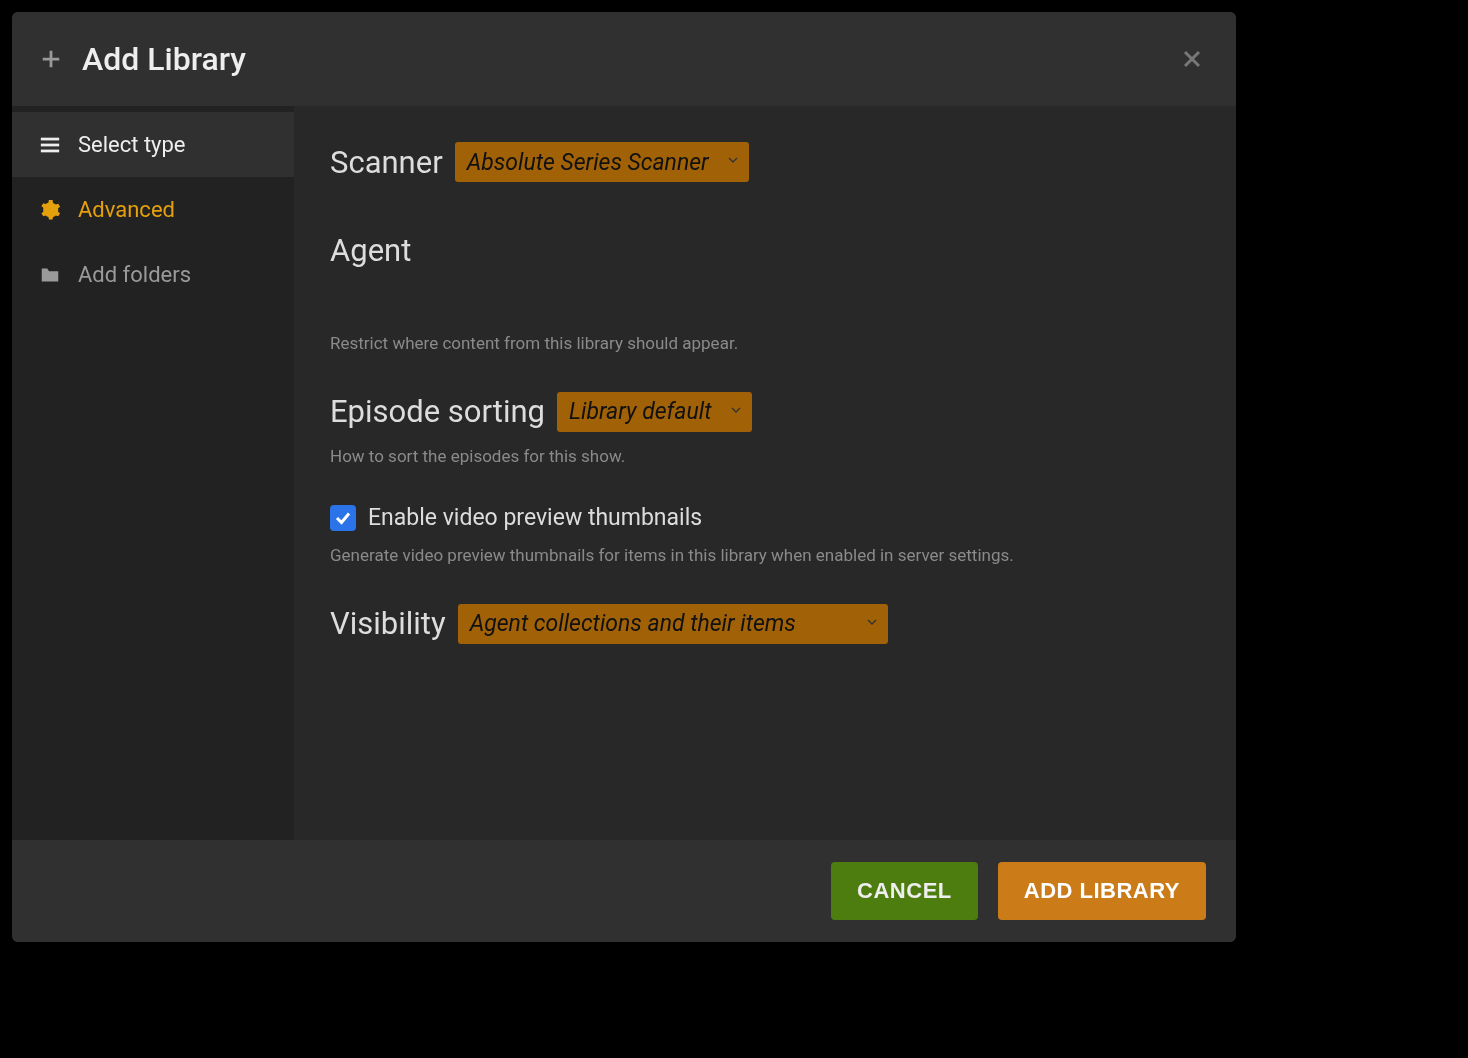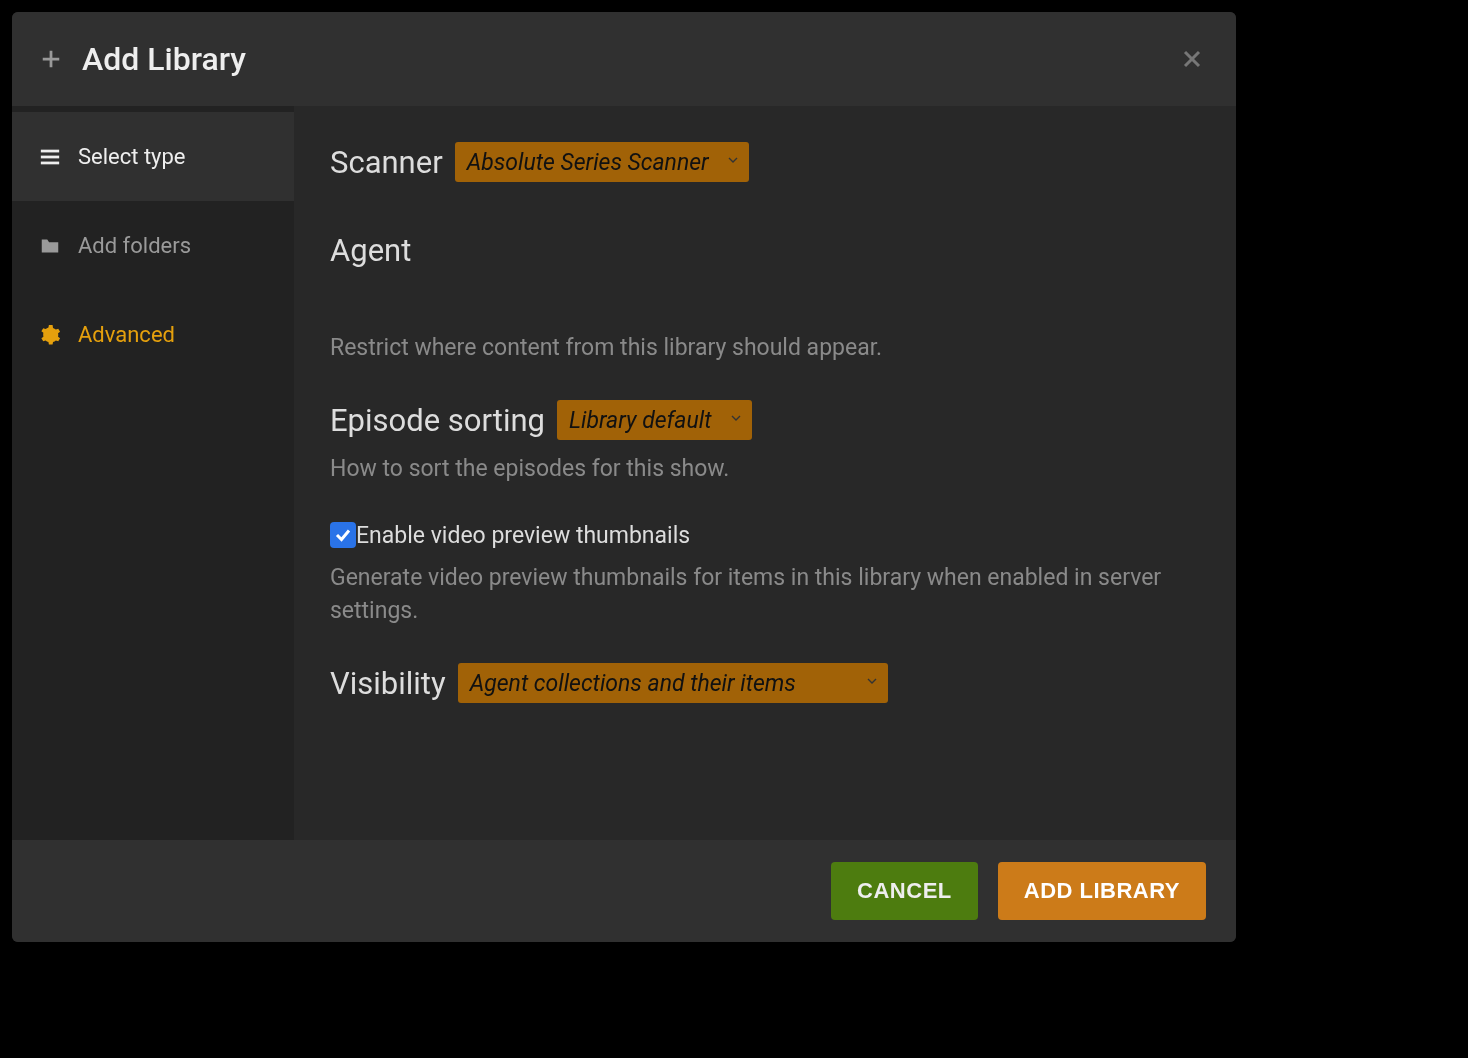--- a/index.html
+++ b/index.html
@@ -55,21 +55,21 @@
   }
   .sidebar {
     width: 282px;
     background: #222;
     padding-top: 6px;
     flex-shrink: 0;
   }
   .sidebar-item {
     display: flex;
     align-items: center;
-    padding: 32px 26px;
+    padding: 20px 26px;
     font-size: 22px;
     color: #9a9a9a;
     cursor: pointer;
     gap: 16px;
   }
   .sidebar-item.active-tab {
     background: #303030;
     color: #eee;
   }
   .sidebar-item.selected {
@@ -124,32 +124,32 @@
   }
   .select-wrap .chevron {
     position: absolute;
     right: 8px;
     top: 50%;
     transform: translateY(-50%);
     color: #333;
     pointer-events: none;
   }
   .help-text {
-    font-size: 23px;
+    font-size: 17px;
     color: #8a8a8a;
     margin-top: 12px;
     margin-bottom: 36px;
     line-height: 1.45;
   }
   .spacer { height: 40px; }
 
   .checkbox-row {
     display: flex;
     align-items: center;
-    gap: 0;
+    gap: 12px;
     font-size: 23px;
     color: #ddd;
   }
   .checkbox {
     width: 26px; height: 26px;
     border-radius: 4px;
     background: #2a73e8;
     display: inline-flex;
     align-items: center;
     justify-content: center;
@@ -209,35 +209,35 @@
       <div class="sidebar-item active-tab">
         <span class="side-icon">
           <svg viewBox="0 0 24 24" width="22" height="22" fill="currentColor">
             <rect x="2" y="4" width="20" height="3"></rect>
               <rect x="2" y="10.5" width="20" height="3"></rect>
               <rect x="2" y="17" width="20" height="3"></rect>
           </svg>
         </span>
         <span>Select type</span>
       </div>
+      <div class="sidebar-item selected">
+        <span class="side-icon">
+          <svg viewBox="0 0 24 24" width="22" height="22" fill="currentColor">
+            <path d="M12 8a4 4 0 100 8 4 4 0 000-8zm9 4a7.9 7.9 0 00-.2-1.8l2.2-1.7-2-3.4-2.6 1a8 8 0 00-3.1-1.8L14.8 1h-4l-.5 2.7A8 8 0 007.2 5.5l-2.6-1-2 3.4 2.2 1.7A7.9 7.9 0 004.6 12c0 .6.1 1.2.2 1.8l-2.2 1.7 2 3.4 2.6-1a8 8 0 003.1 1.8l.5 2.7h4l.5-2.7a8 8 0 003.1-1.8l2.6 1 2-3.4-2.2-1.7c.1-.6.2-1.2.2-1.8z"></path>
+          </svg>
+        </span>
+        <span>Advanced</span>
+      </div>
       <div class="sidebar-item">
         <span class="side-icon">
           <svg viewBox="0 0 24 24" width="22" height="22" fill="currentColor">
             <path d="M3 5h6l2 3h10v11H3z"></path>
           </svg>
         </span>
         <span>Add folders</span>
-      </div>
-      <div class="sidebar-item selected">
-        <span class="side-icon">
-          <svg viewBox="0 0 24 24" width="22" height="22" fill="currentColor">
-            <path d="M12 8a4 4 0 100 8 4 4 0 000-8zm9 4a7.9 7.9 0 00-.2-1.8l2.2-1.7-2-3.4-2.6 1a8 8 0 00-3.1-1.8L14.8 1h-4l-.5 2.7A8 8 0 007.2 5.5l-2.6-1-2 3.4 2.2 1.7A7.9 7.9 0 004.6 12c0 .6.1 1.2.2 1.8l-2.2 1.7 2 3.4 2.6-1a8 8 0 003.1 1.8l.5 2.7h4l.5-2.7a8 8 0 003.1-1.8l2.6 1 2-3.4-2.2-1.7c.1-.6.2-1.2.2-1.8z"></path>
-          </svg>
-        </span>
-        <span>Advanced</span>
       </div>
     </div>
 
     <div class="content">
       <div class="content-scroll">
 
         <div class="form-row">
           <label class="row-label">Scanner</label>
           <div class="select-wrap">
             <span class="value">Absolute Series Scanner</span>

